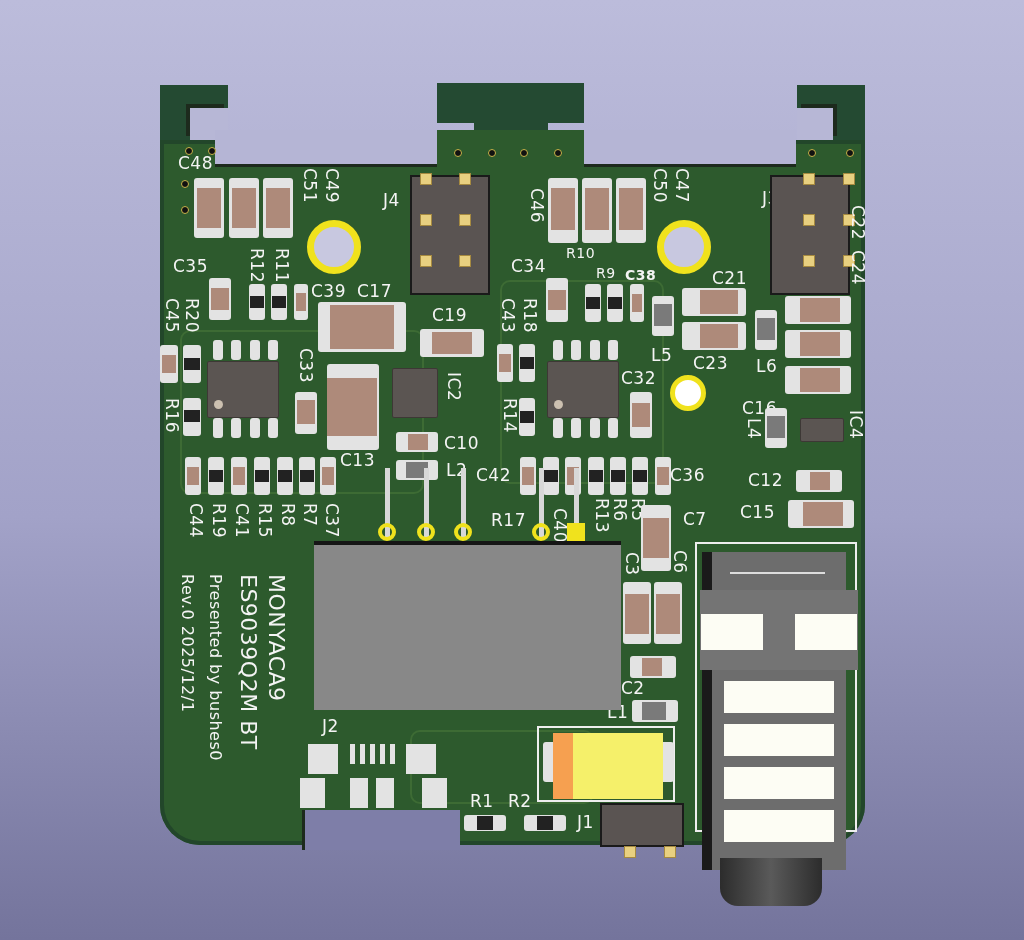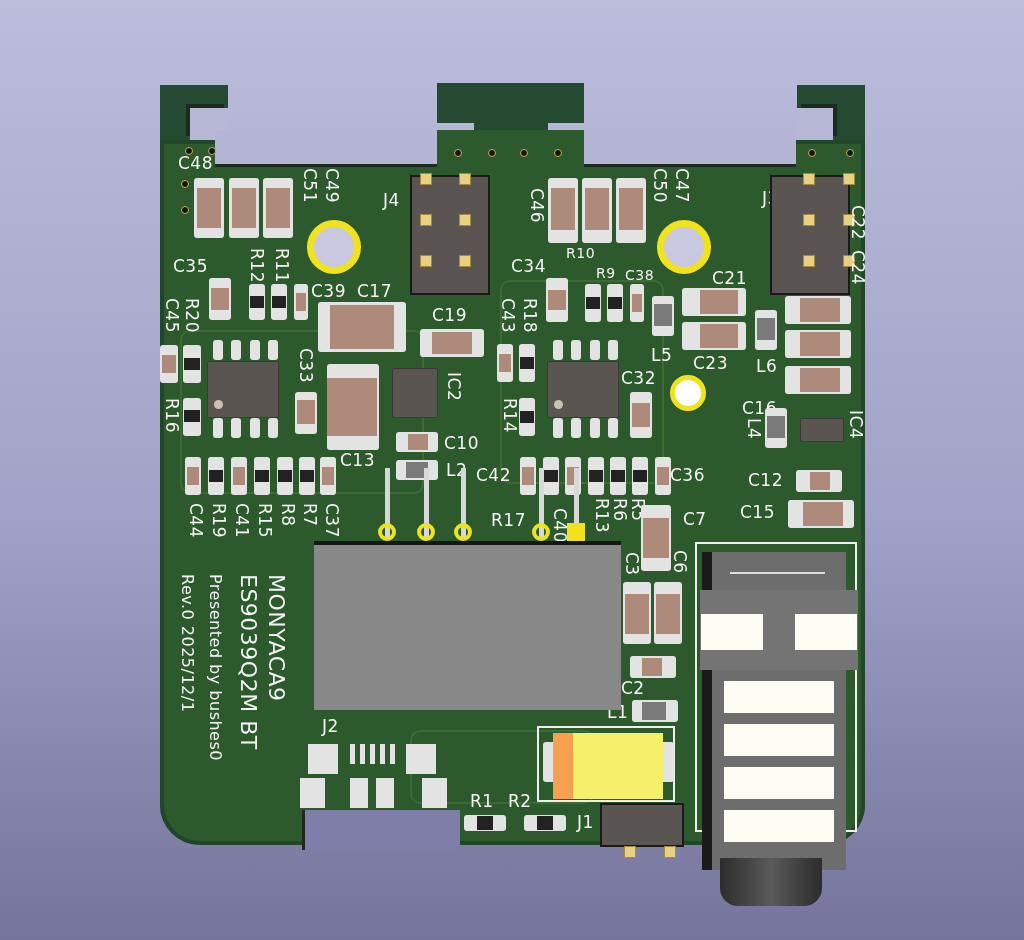--- a/index.html
+++ b/index.html
@@ -171,21 +171,21 @@
 <div class="capbody" style="left:551px;top:188px;width:24px;height:42px;"></div>
 <div class="pad" style="left:582px;top:178px;width:30px;height:65px;"></div>
 <div class="capbody" style="left:585px;top:188px;width:24px;height:42px;"></div>
 <div class="pad" style="left:616px;top:178px;width:30px;height:65px;"></div>
 <div class="capbody" style="left:619px;top:188px;width:24px;height:42px;"></div>
 <div class="slk rot90" style="left:668px;top:168px;">C50</div>
 <div class="slk rot90" style="left:690px;top:168px;">C47</div>
 
 <div class="slk" style="left:566px;top:245px;font-size:14px;">R10</div>
 <div class="slk" style="left:596px;top:265px;font-size:14px;">R9</div>
-<div class="slk" style="left:625px;top:267px;font-size:14px;">C38</div>
+<div class="slk" style="left:625px;top:267px;font-size:14px;font-weight:bold;">C38</div>
 <div class="slk" style="left:511px;top:258px;">C34</div>
 
 <div class="pad" style="left:546px;top:278px;width:22px;height:44px;"></div>
 <div class="capbody" style="left:548px;top:290px;width:18px;height:20px;"></div>
 <div class="pad" style="left:585px;top:284px;width:16px;height:38px;"></div>
 <div class="res" style="left:586px;top:297px;width:14px;height:12px;"></div>
 <div class="pad" style="left:607px;top:284px;width:16px;height:38px;"></div>
 <div class="res" style="left:608px;top:297px;width:14px;height:12px;"></div>
 <div class="pad" style="left:630px;top:284px;width:14px;height:38px;"></div>
 <div class="capbody" style="left:632px;top:294px;width:10px;height:18px;"></div>

